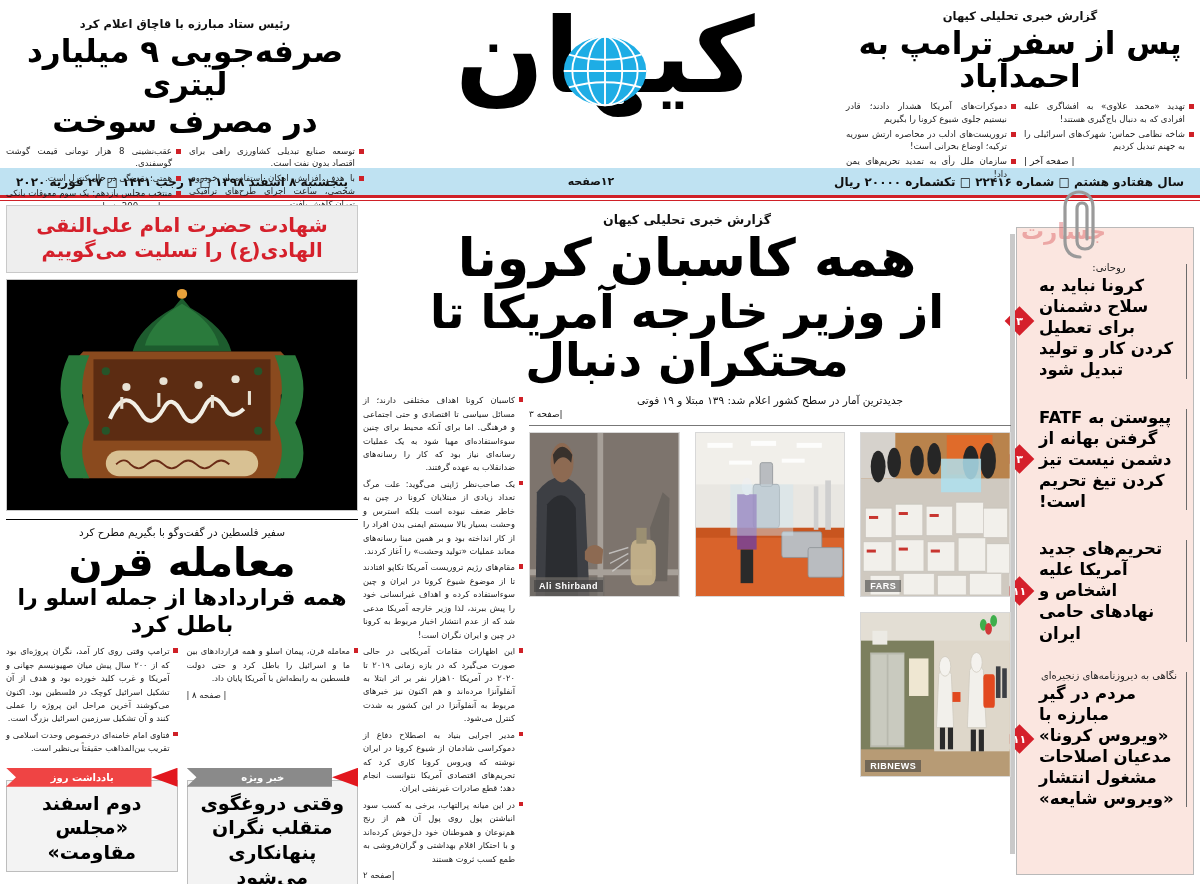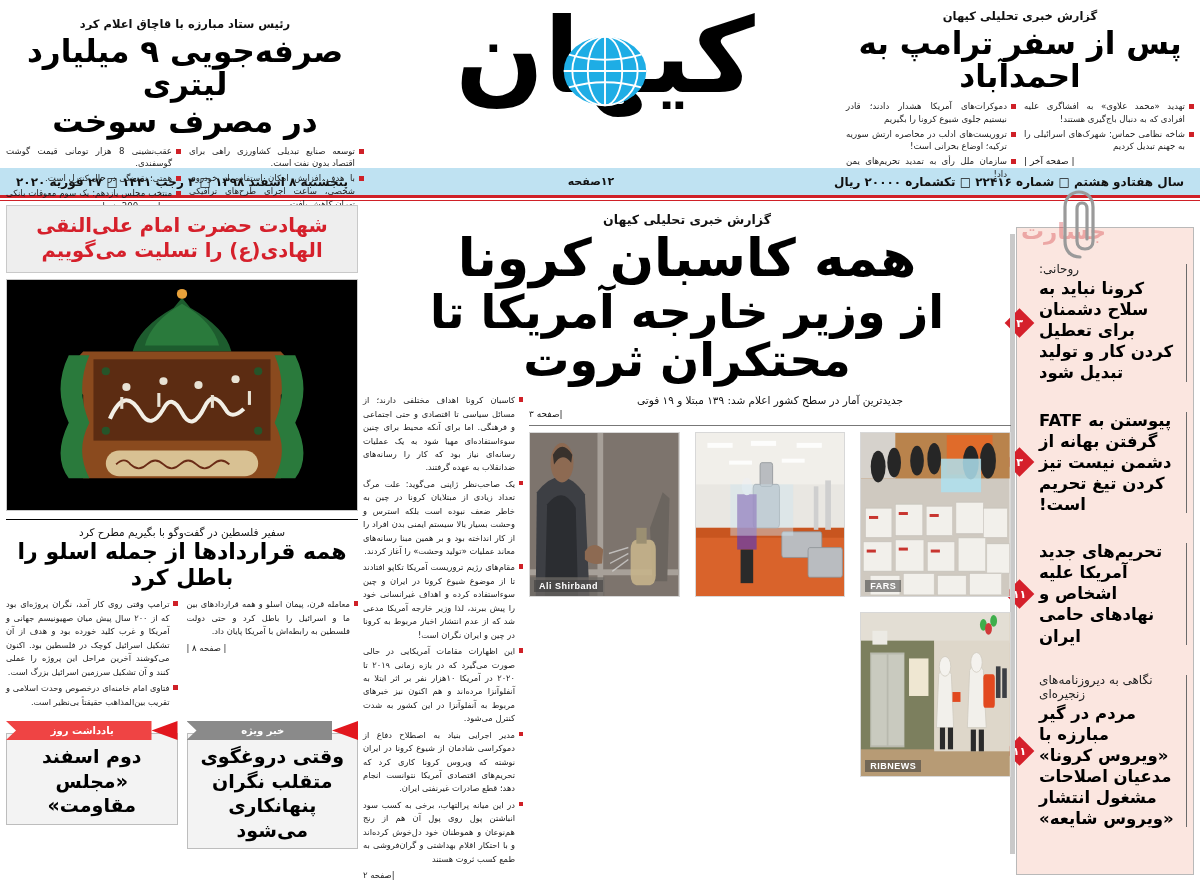--- a/index.html
+++ b/index.html
@@ -78,21 +78,21 @@
   }
   .sb-card::after{
     content:""; position:absolute; top:6px; left:-7px; width:5px; height:96%;
     background:#c9c9c9;
   }
   .clip {
     position: absolute; top: -16px; left: 44px; width: 40px; height: 74px; z-index: 5;
   }
   .sb-item { position: relative; margin-bottom: 26px; direction: rtl; }
   .sb-item .sb-line { position:absolute; right:-8px; top:2px; bottom:2px; width:1px; background:#6b6b6b; }
-  .sb-over { font-size: 12px; color: #222; text-align: left; margin-bottom: 2px; }
+  .sb-over { font-size: 10px; color: #222; text-align: center; margin-bottom: 2px; }
   .sb-head {
     font-size: 16.5px; font-weight: bold; color: #000; line-height: 1.28;
     text-align: left; direction: rtl;
   }
   .diamond {
     position: absolute; left: -30px; top: 50%; transform: translateY(-50%) rotate(45deg);
     width: 21px; height: 21px; background: #d5202b;
   }
   .diamond span {
     display: block; transform: rotate(-45deg); color: #fff; font-size: 11px;
@@ -307,21 +307,21 @@
               <span>۱۱</span>
             </div>
         </div>
       </div>
     </div>
 
     <div class="center-col">
       <div class="c-kicker">گزارش خبری تحلیلی کیهان</div>
       <div class="main-head">
         <div class="l1">همه کاسبان کرونا</div>
-        <div class="l2">از وزیر خارجه آمریکا تا محتکران ثروت</div>
+        <div class="l2">از وزیر خارجه آمریکا تا محتکران دنبال</div>
       </div>
 
       <div class="center-lower">
         <div class="photos-col">
           <div class="sub-deck">
             <div class="sub-over">جدیدترین آمار در سطح کشور اعلام شد: ۱۳۹ مبتلا و ۱۹ فوتی</div>
             <div class="sub-ref">|صفحه ۳</div>
           </div>
 
           <div class="photo-grid">
@@ -506,20 +506,21 @@
             <circle cx="96" cy="92" r="4"></circle>
               <circle cx="244" cy="92" r="4"></circle>
             <circle cx="96" cy="152" r="4"></circle>
               <circle cx="244" cy="152" r="4"></circle>
           </g>
         </svg>
       </div>
 
       <div class="left-sep"></div>
       <div class="l-over">سفیر فلسطین در گفت‌وگو با بگیریم مطرح کرد</div>
+      <div class="l-head1">معامله قرن</div>
       <div class="l-head2">همه قراردادها از جمله اسلو را باطل کرد</div>
 
       <div class="l-bullets">
         <div class="bcol2">
           <div class="lb">معامله قرن، پیمان اسلو و همه قراردادهای بین ما و اسرائیل را باطل کرد و حتی دولت فلسطین به رابطه‌اش با آمریکا پایان داد.</div>
           <div class="lb lb-ref">| صفحه ۸ |</div>
         </div>
         <div class="bcol2">
           <div class="lb">ترامپ وقتی روی کار آمد، نگران پروژه‌ای بود که از ۲۰۰ سال پیش میان صهیونیسم جهانی و آمریکا و غرب کلید خورده بود و هدف از آن تشکیل اسرائیل کوچک در فلسطین بود. اکنون می‌کوشند آخرین مراحل این پروژه را عملی کنند و آن تشکیل سرزمین اسرائیل بزرگ است.</div>
           <div class="lb">فتاوی امام خامنه‌ای درخصوص وحدت اسلامی و تقریب بین‌المذاهب حقیقتاً بی‌نظیر است.</div>

